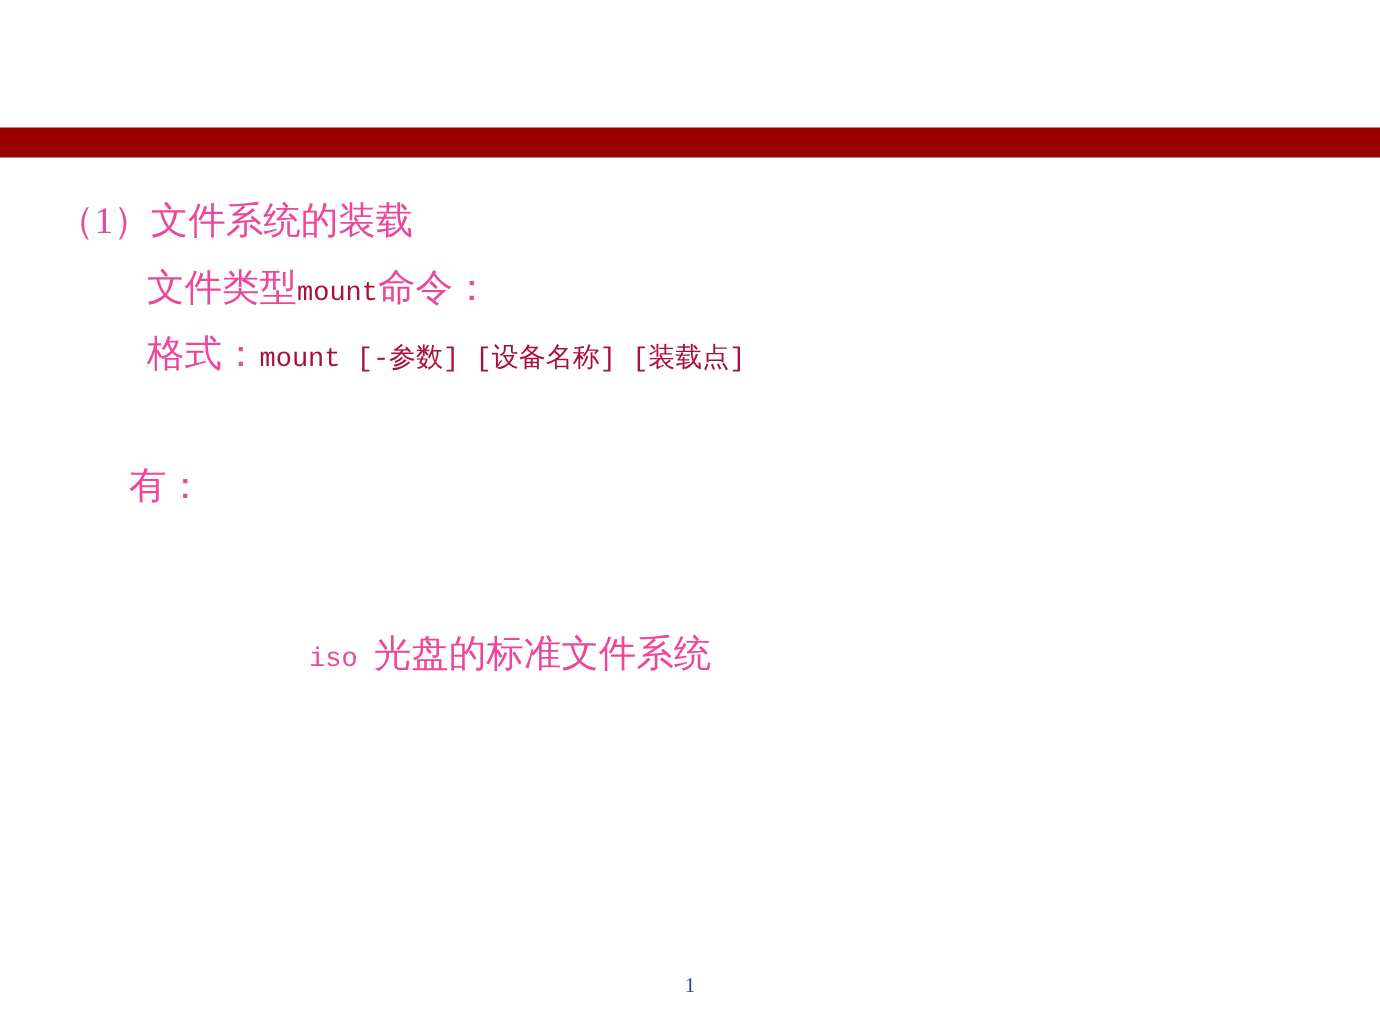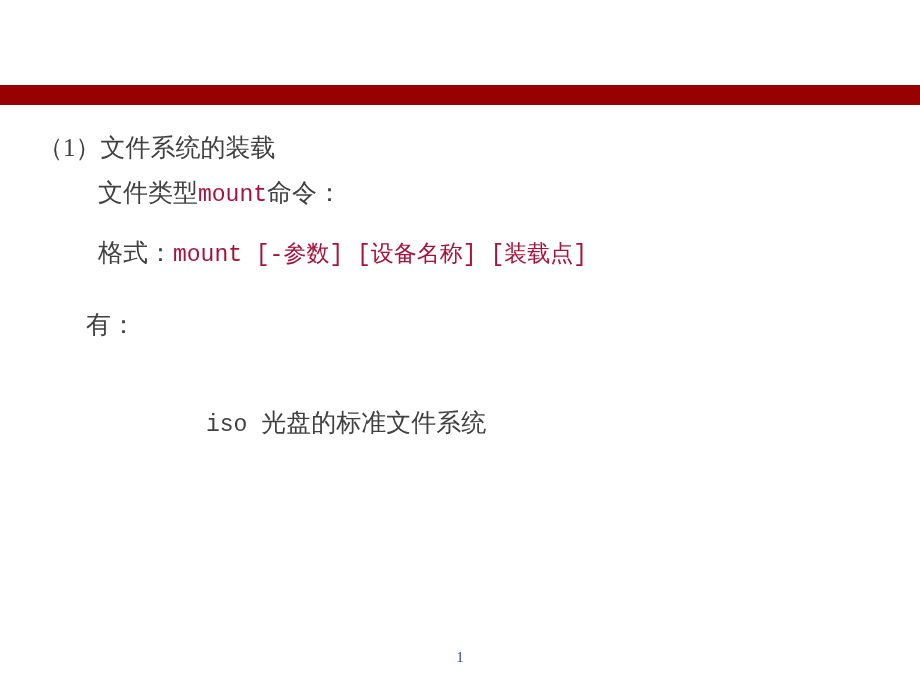--- a/index.html
+++ b/index.html
@@ -63,34 +63,34 @@
     height: 545px;
   }
   .line {
     position: absolute;
     white-space: nowrap;
     font-size: 25px;
     line-height: 1.1;
     color: #21409a;
     font-family: "Liberation Serif", "DejaVu Serif", serif;
   }
-  .blue { color: #404040; }
+  .blue { color: #ec4899; }
   .red  { color: #a8123a; }
   .mono {
     font-family: "Liberation Mono", "DejaVu Sans Mono", monospace;
-    font-size: 23px;
+    font-size: 18px;
   }
 
   #line-heading      { left: 38px;  top: 29px; }
   #line-mount-cmd    { left: 98px;  top: 74px; }
-  #line-format       { left: 98px;  top: 118px; margin-top: 16px; }
+  #line-format       { left: 98px;  top: 118px; }
   #line-param        { left: 98px;  top: 163px; }
   #line-param-wrap   { left: 86px;  top: 206px; }
   #line-ext2         { left: 206px; top: 275px; }
-  #line-iso          { left: 206px; top: 304px; }
+  #line-iso          { left: 206px; top: 318px; }
 
   
   #page-number {
     position: absolute;
     left: 0;
     right: 0;
     bottom: 24px;
     text-align: center;
     color: #21409a;
     font-size: 14px;

